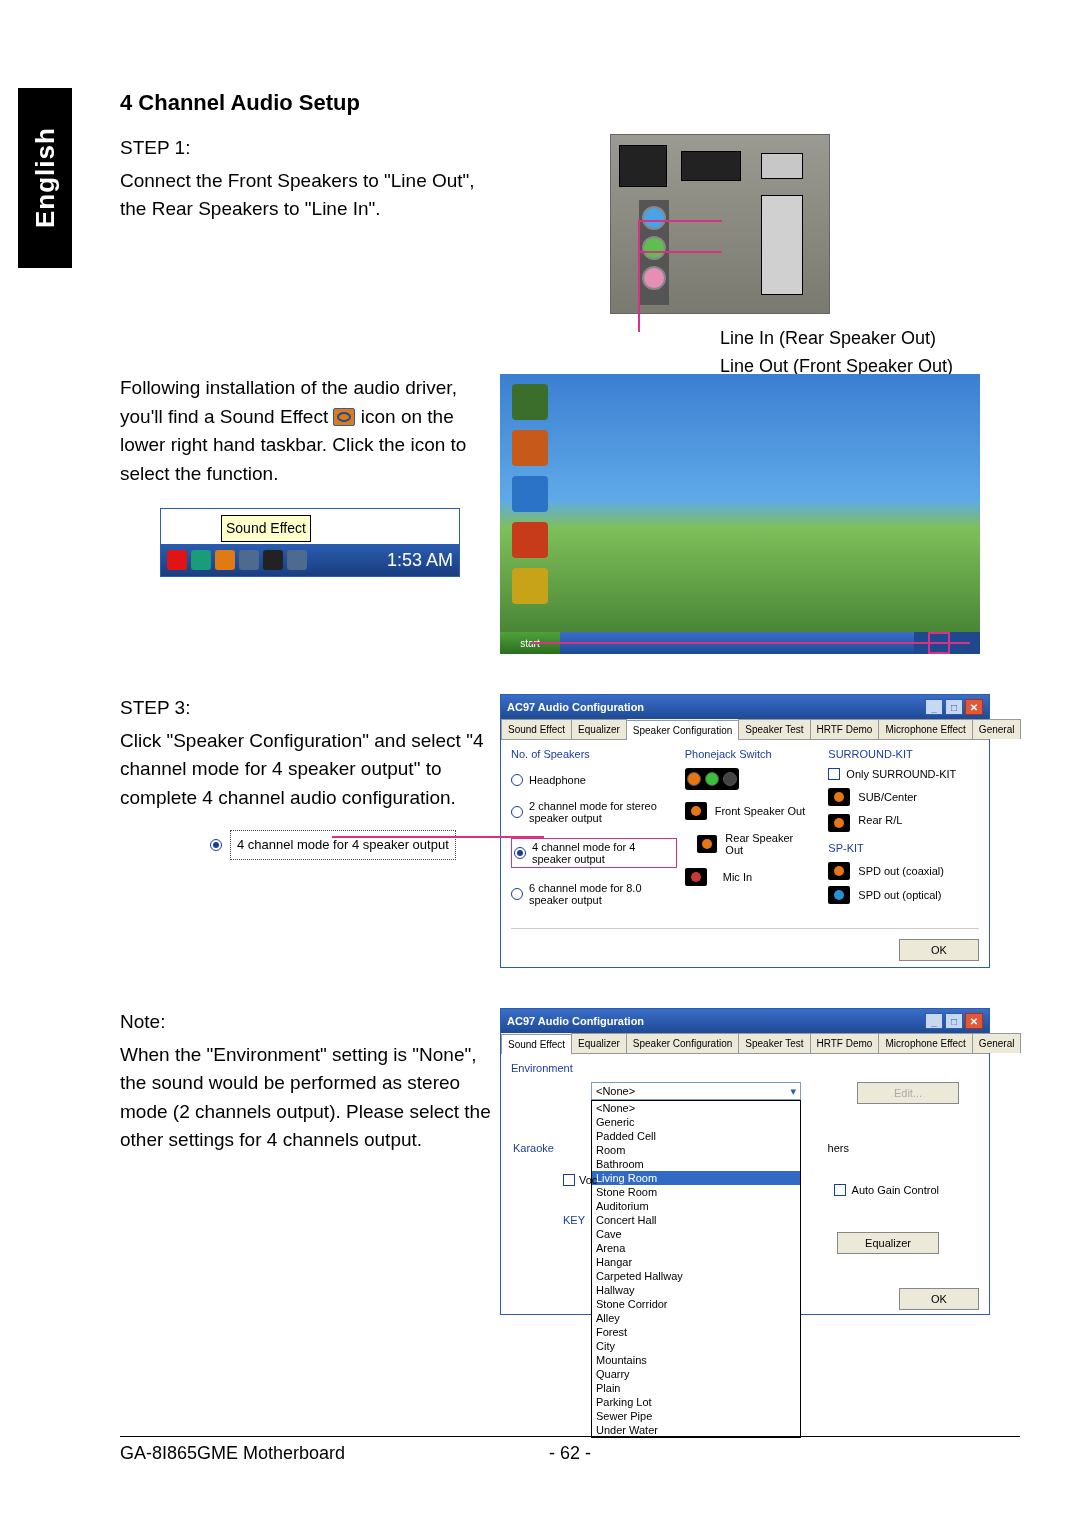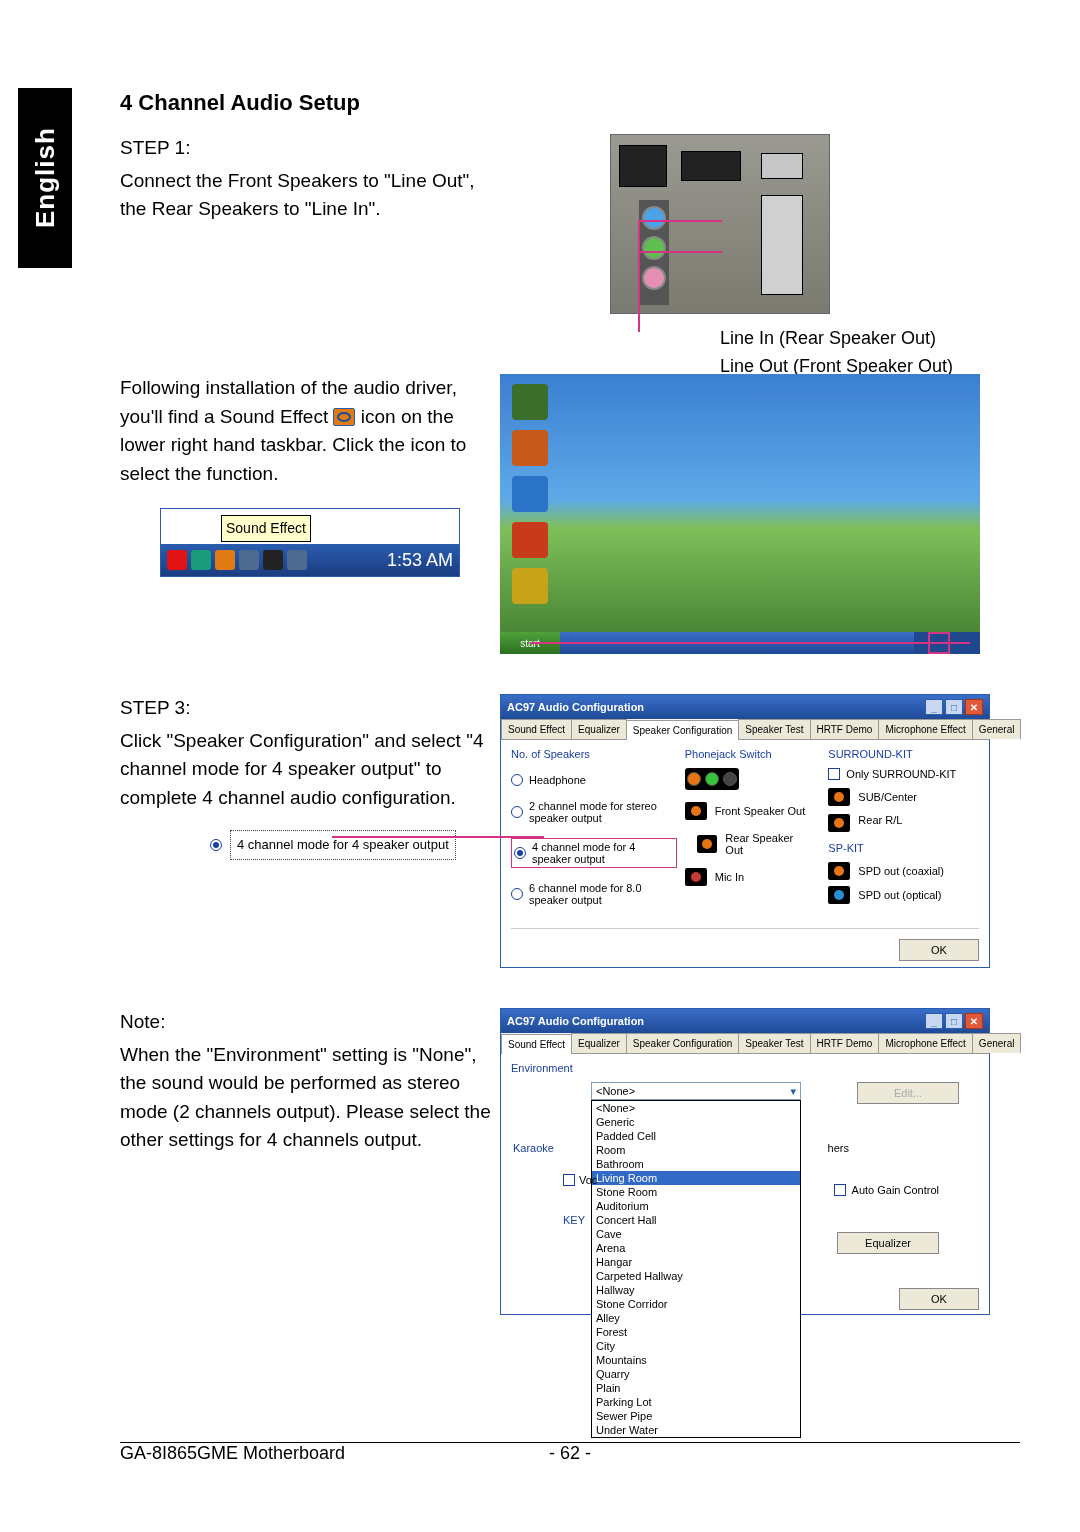--- a/index.html
+++ b/index.html
@@ -122,21 +122,21 @@
   .callout-wrap { display:flex; align-items:center; gap:8px; margin:18px 0 0 90px;}
   
   .env-select { border:1px solid #7f9db9; width:210px; height:18px; padding:0 4px; font-size:11px; display:flex; align-items:center; justify-content:space-between; color:#000;}
   .env-list { border:1px solid #000; width:210px; background:#fff; font-size:11px; }
   .env-item { padding:1px 4px; white-space:nowrap; }
   .env-item.hl { background:#316ac5; color:#fff; }
   .flat-btn { border:1px solid #888; background:#ece9d8; width:102px; height:22px; font-size:11px; text-align:center; line-height:20px; }
   .flat-btn.dis { color:#aaa; }
   .footer {
     position:absolute; left:120px; bottom:68px; width:900px; border-top:1px solid #000;
-    display:flex; font-size:18px;
+    display:flex; padding-top:6px; font-size:18px;
   }
   .footer-page { position:absolute; left:50%; transform:translateX(-50%); }
 </style>
 </head>
 <body>
 
 <div class="side-tab">English</div>
 
 <div class="content">
   <div class="title">4 Channel Audio Setup</div>
@@ -266,21 +266,21 @@
                     <span class="led-dot"></span>
                   </span>
                   <span>Front Speaker Out</span>
                 </div>
               <div style="display:flex;align-items:center;gap:8px;margin:12px 12px;">
                   <span class="mini-led">
                     <span class="led-dot"></span>
                   </span>
                   <span>Rear Speaker Out</span>
                 </div>
-              <div style="display:flex;align-items:center;gap:8px;margin:12px 0;">
+              <div style="display:flex;align-items:center;gap:16px;margin:12px 0;">
                   <span class="mini-led">
                     <span class="led-dot" style="background:#c73a3a;"></span>
                   </span>
                   <span>Mic In</span>
                 </div>
             </div>
             <div class="col">
               <div class="hdr-blue">SURROUND-KIT</div>
               <div style="display:flex;align-items:center;gap:6px;margin:4px 0;">
                   <span class="chk"></span>

